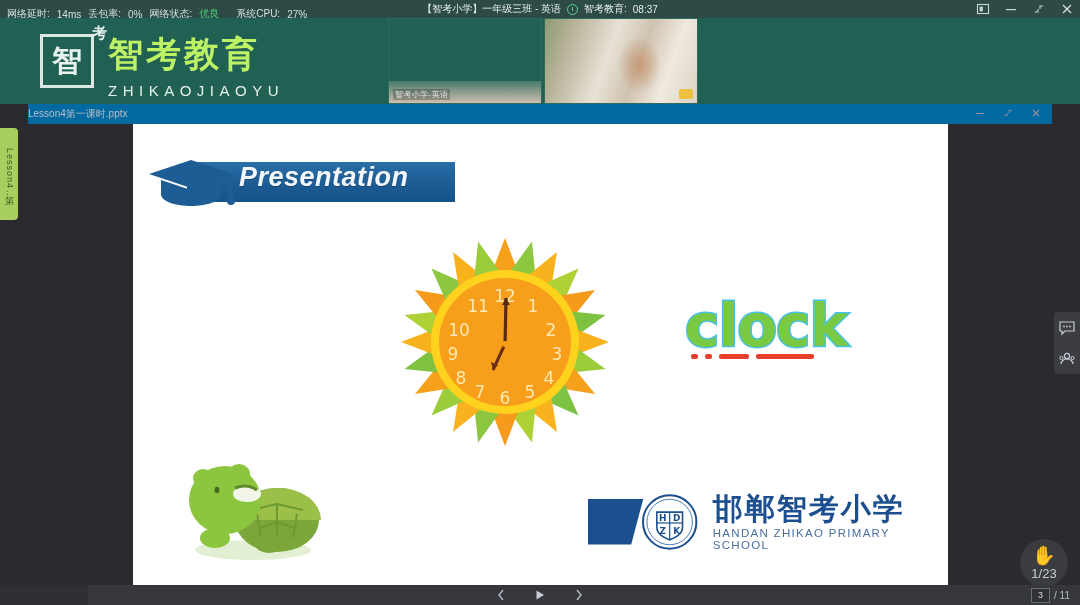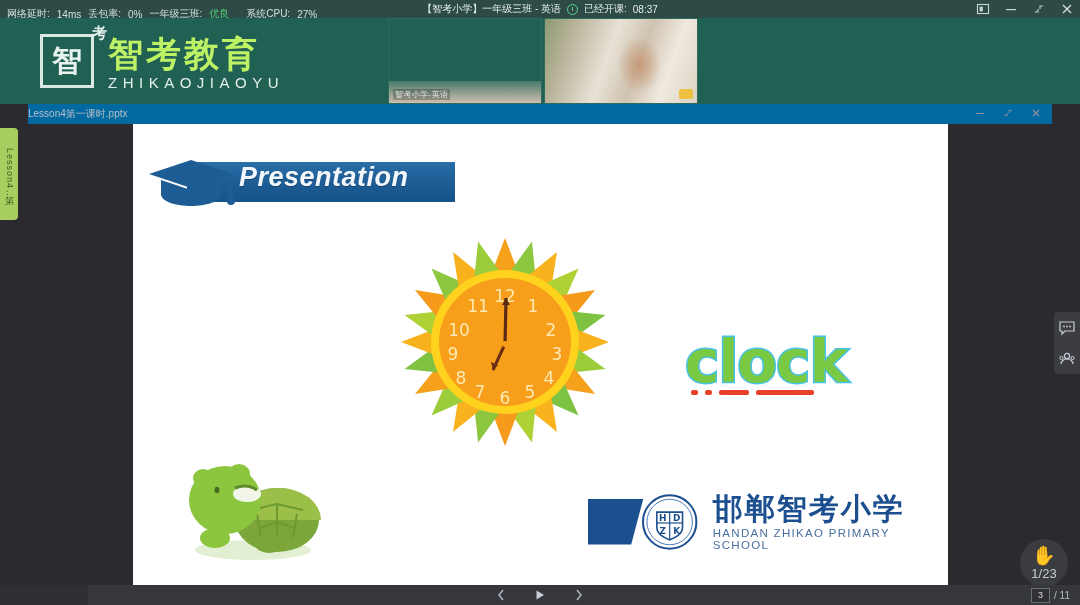--- a/index.html
+++ b/index.html
@@ -48,21 +48,21 @@
   }
   .logo-mark .kao {
     position: absolute; right: -16px; top: -13px; font-size: 15px;
     color: #e9f3ef; font-weight: bold;
   }
   .logo-text .cn {
     font-size: 35px; color: #bef264; font-weight: bold; letter-spacing: 3px;
     font-family: "DejaVu Sans", sans-serif; line-height: 40px;
   }
   .logo-text .en {
-    font-size: 15px; color: #e3efeb; letter-spacing: 5.5px; margin-top: 0;
+    font-size: 15px; color: #e3efeb; letter-spacing: 5.5px; margin-top: 8px;
     font-family: "Liberation Sans", sans-serif;
   }
 
   
   .videos { position: absolute; left: 388px; top: 18px; display: flex; gap: 2px; }
   .vtile { position: relative; overflow: hidden; border: 1px solid #2f6b5c; }
   .vtile.main { width: 154px; height: 86px; }
   .vtile.sec  { width: 154px; height: 86px; }
   .vname {
     position: absolute; left: 4px; bottom: 3px; font-size: 8px; color: #e8e8e8;
@@ -113,21 +113,21 @@
   .pres-bar span {
     color: #f2f7fb; font-size: 27px; font-weight: bold; font-style: italic;
     letter-spacing: .5px; padding-left: 52px;
     text-shadow: 0 1px 0 rgba(0,0,0,.25);
   }
   .cap { position: absolute; left: 0; top: 6px; width: 96px; height: 54px; }
 
   
   .clockwrap { position: absolute; left: 238px; top: 110px; width: 268px; height: 220px; }
   .word-clock {
-    position: absolute; left: 552px; top: 168px; width: 200px; height: 80px; margin-top: 36px;
+    position: absolute; left: 552px; top: 168px; width: 200px; height: 80px;
   }
   .word-clock .txt {
     font-size: 58px; font-weight: bold; color: #7ac943;
     -webkit-text-stroke: 3px #49c2e8; paint-order: stroke fill;
     font-family: "DejaVu Sans", sans-serif; letter-spacing: -1px;
   }
   .dots { position: absolute; left: 6px; top: 62px; display:flex; align-items:center; gap: 7px; }
   .dots i { display:block; background:#e8402a; border-radius: 2px; height: 5px; }
 
   
@@ -191,30 +191,30 @@
 <body>
 
 <div id="app">
 
   <div class="topbar">
     <div class="left">
       <span>网络延时:</span>
       <span>14ms</span>
       <span>丢包率:</span>
       <span>0%</span>
-      <span>一年级三班:</span>
+      <span>网络状态:</span>
       <span class="good">优良</span>
       <span style="margin-left:10px">系统CPU:</span>
       <span>27%</span>
     </div>
 
     <div class="center">
       <span>【智考小学】一年级三班 - 英语</span>
       <span class="clock-ico"></span>
-      <span>已经开课:</span>
+      <span>智考教育:</span>
       <span>08:37</span>
     </div>
 
     <div class="right">
       <span class="winbtn">
         <svg width="14" height="14" viewBox="0 0 14 14">
             <rect x="1.5" y="2.5" width="11" height="9" fill="none" stroke="#c6d7d3" stroke-width="1.1"></rect>
             <rect x="3.6" y="4.6" width="3.2" height="4.8" fill="#c6d7d3"></rect>
           </svg>
       </span>

